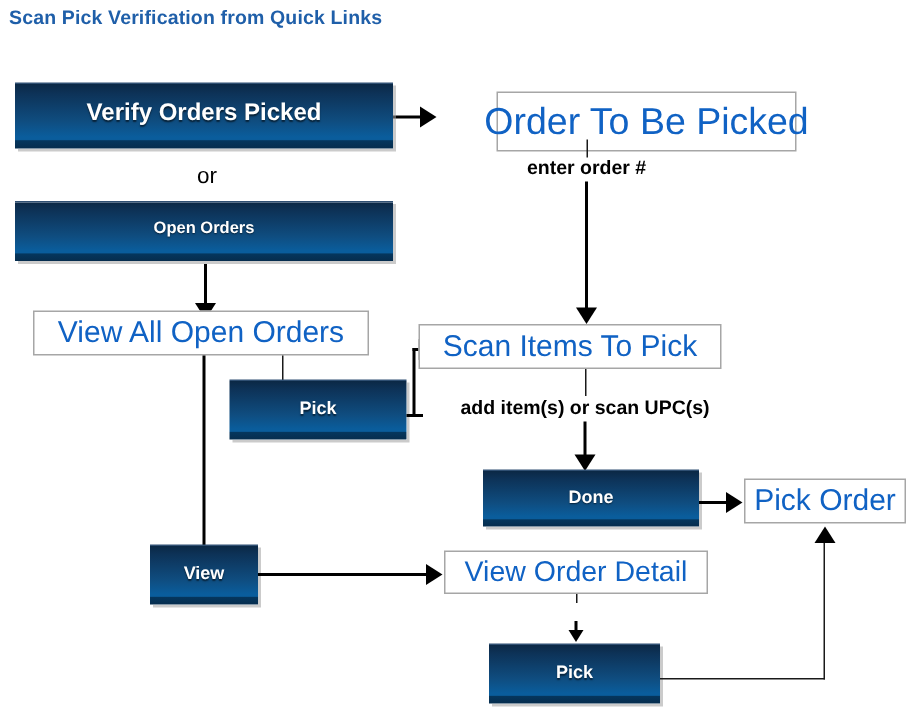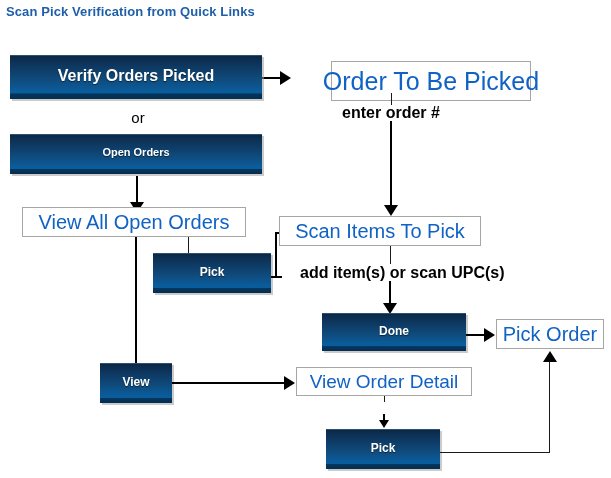--- a/index.html
+++ b/index.html
@@ -84,21 +84,21 @@
     position: absolute;
     color: #000000;
     white-space: nowrap;
     text-align: center;
   }
   .note.or {
     font-size: 15px;
     font-weight: normal;
   }
   .note.caption {
-    font-size: 16px;
+    font-size: 13px;
     font-weight: bold;
   }
   .note.small {
     font-size: 10px;
     color: #4a4a4a;
     font-weight: normal;
   }
 
   
   .vline {

